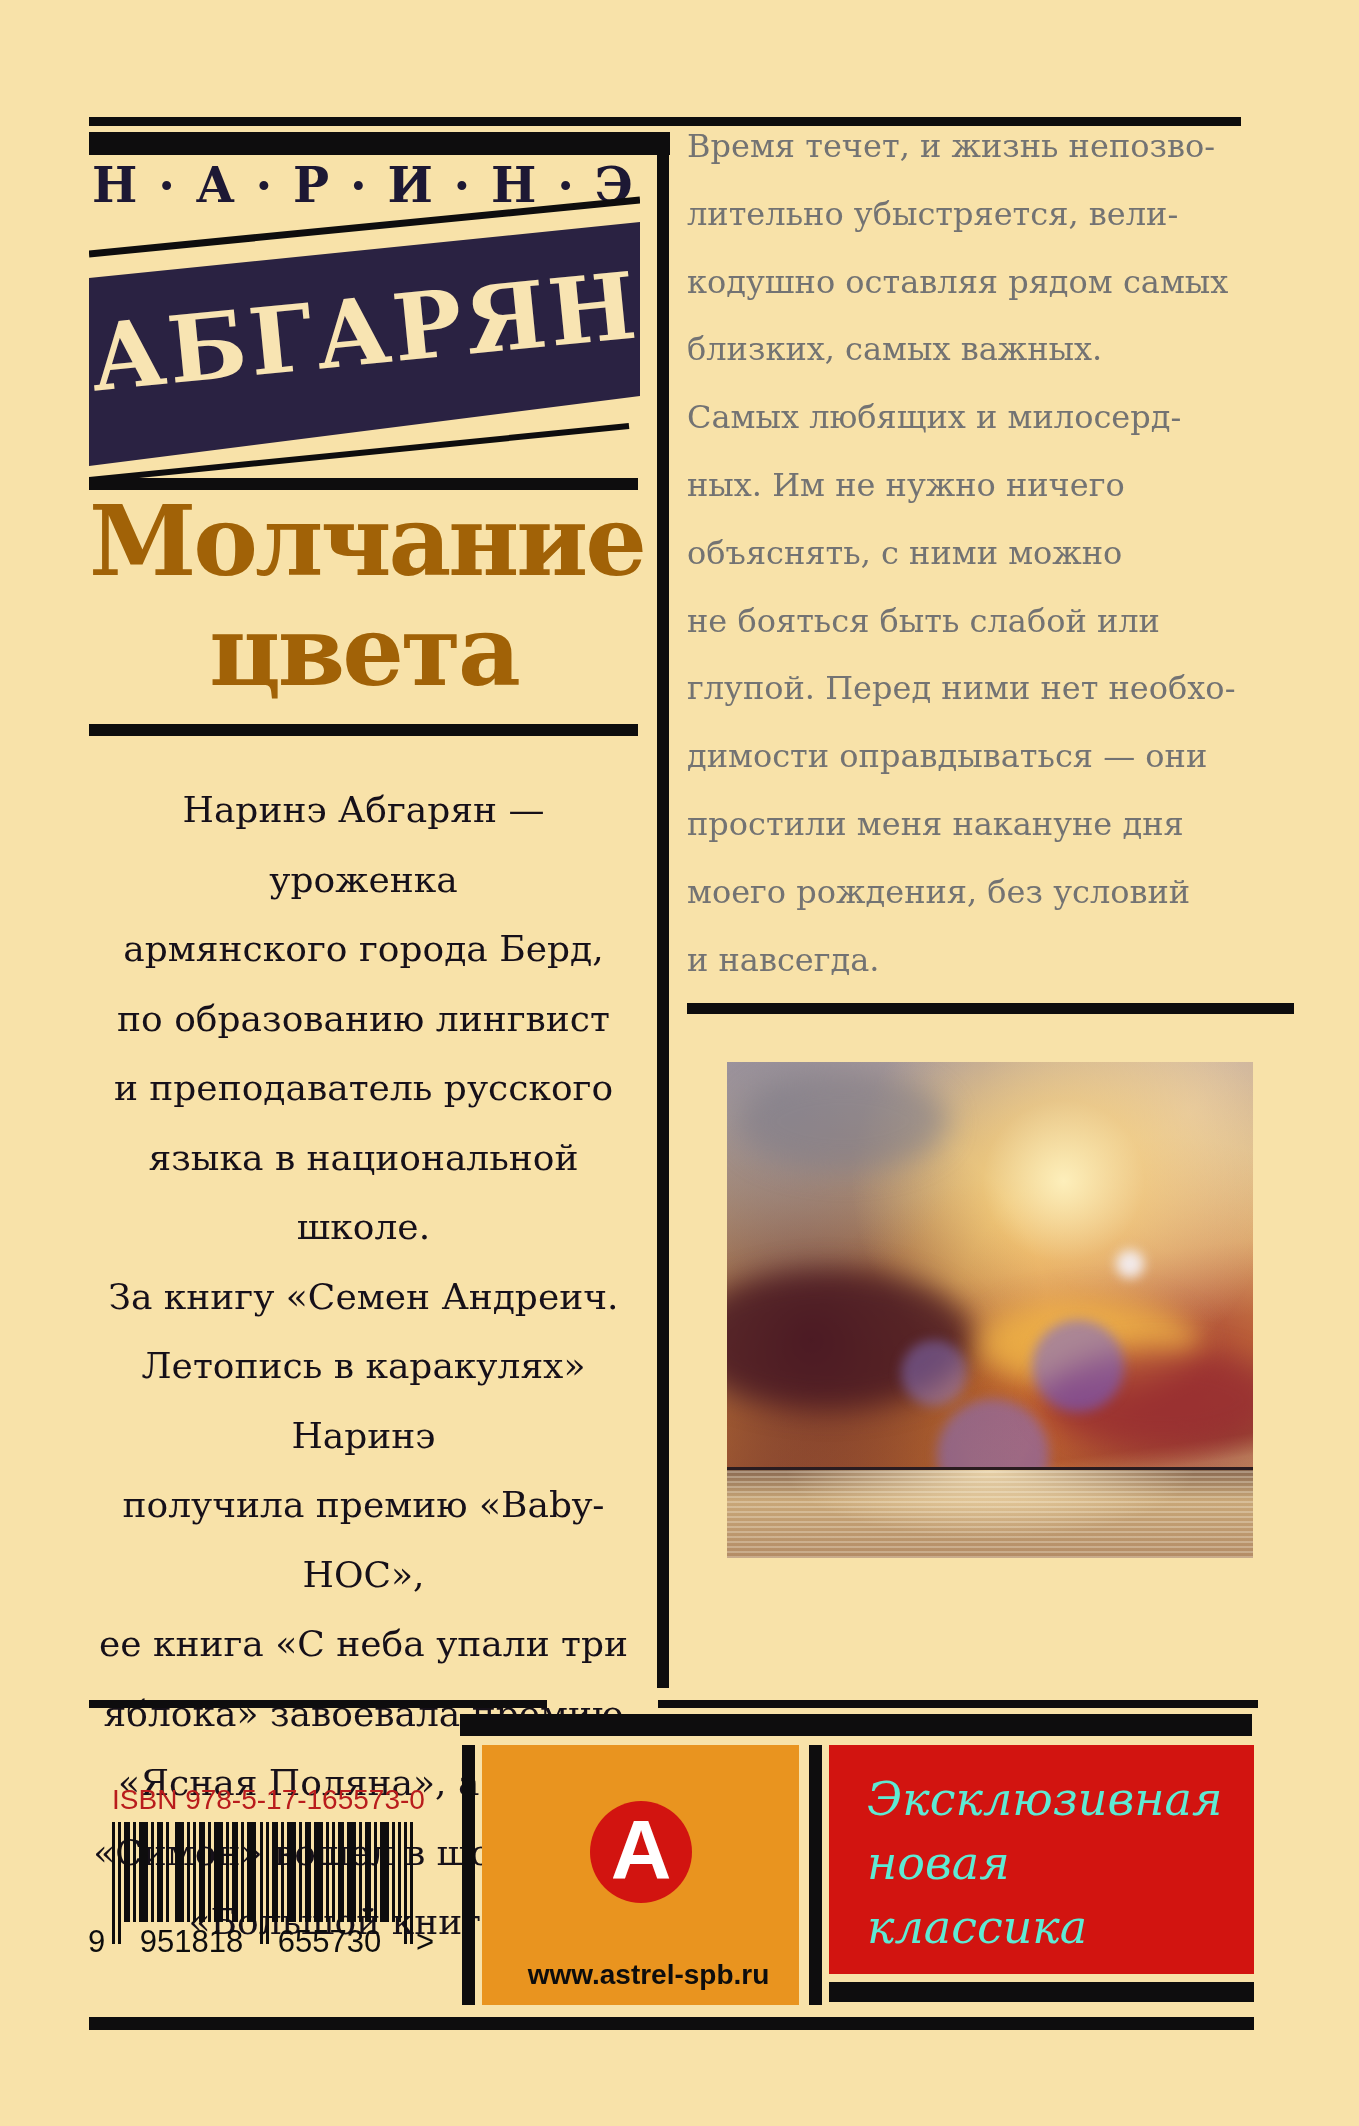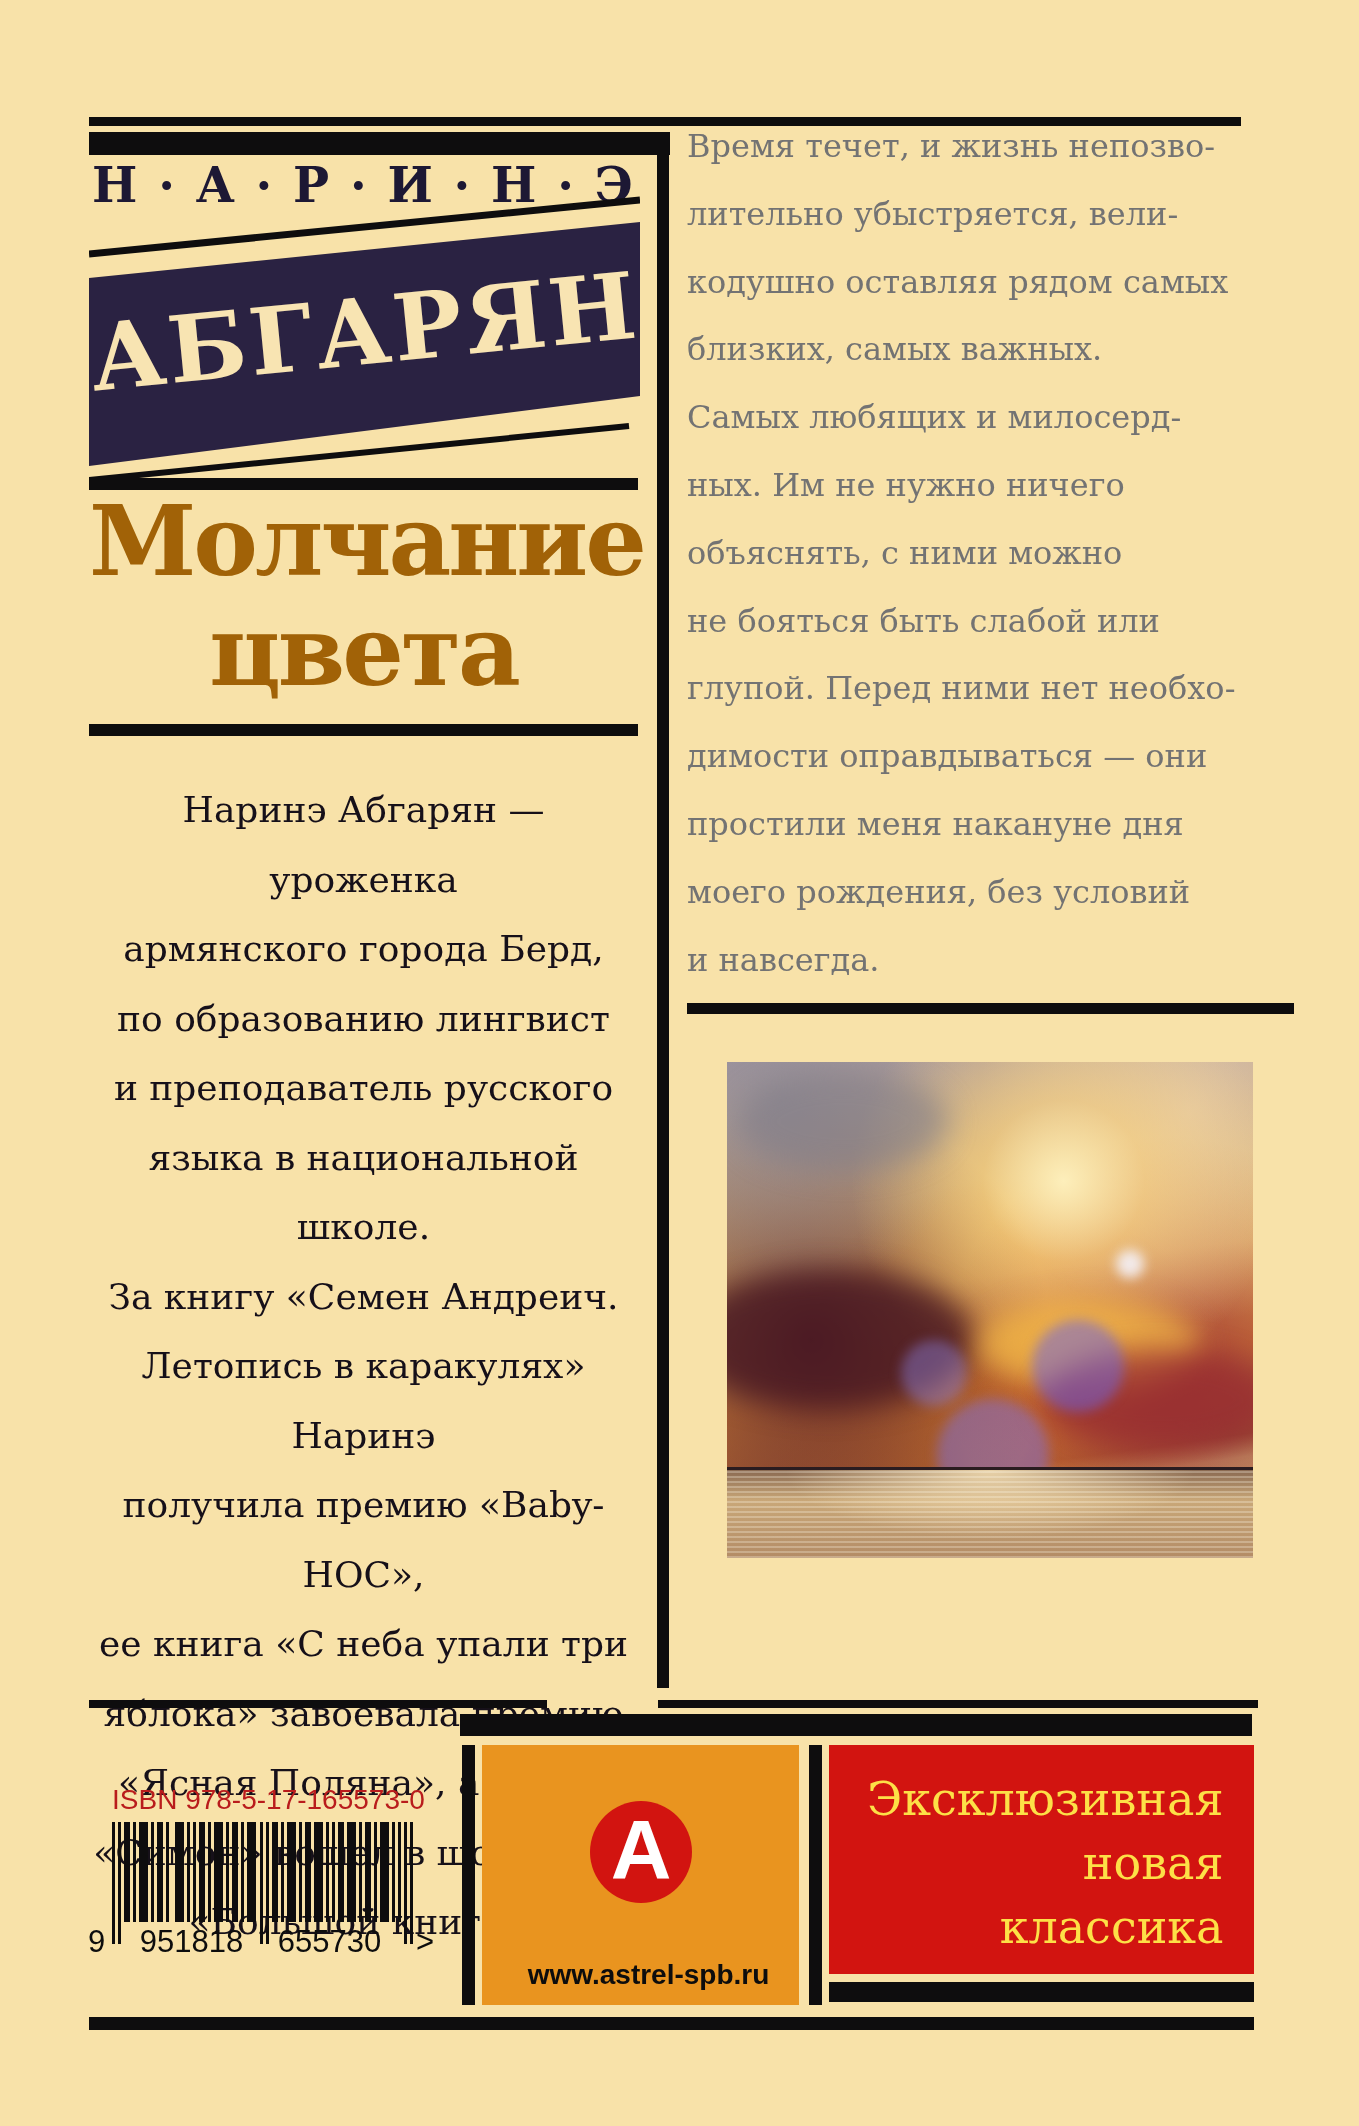--- a/index.html
+++ b/index.html
@@ -60,22 +60,22 @@
   .footer-left-vbar{left:462px;top:1745px;width:13px;height:260px;}
   .publisher-panel{left:482px;top:1745px;width:317px;height:260px;background:#e9941f;}
   .publisher-logo{position:absolute;left:108px;top:56px;width:102px;height:102px;border-radius:50%;
                   background:#d21410;display:flex;align-items:center;justify-content:center;}
   .publisher-logo-letter{font-family:"Liberation Sans",sans-serif;font-weight:800;font-size:84px;
                   color:#ffffff;line-height:1;transform:translateY(-2px);}
   .publisher-url{position:absolute;left:0;bottom:14px;width:100%;text-align:center;
                   font-family:"Liberation Sans",sans-serif;font-weight:bold;font-size:28px;color:#0d0d0d;margin-left:8px;}
   .footer-mid-vbar{left:809px;top:1745px;width:13px;height:260px;}
   .series-panel{left:829px;top:1745px;width:425px;height:229px;background:#d21410;}
-  .series-text{position:absolute;left:38px;top:22px;font-size:46px;
-               line-height:64px;color:#fde047;white-space:pre-line;text-align:right;}
+  .series-text{position:absolute;left:38px;top:22px;font-style:italic;font-size:46px;
+               line-height:64px;color:#5eead4;white-space:pre-line;}
   .series-bottom-bar{left:829px;top:1982px;width:425px;height:20px;}
   .bottom-rule{left:89px;top:2017px;width:1165px;height:13px;}
 </style>
 </head>
 <body>
 
 <div class="page">
 
   <div class="abs blk top-thin-rule"></div>
   <div class="abs blk header-bar"></div>

